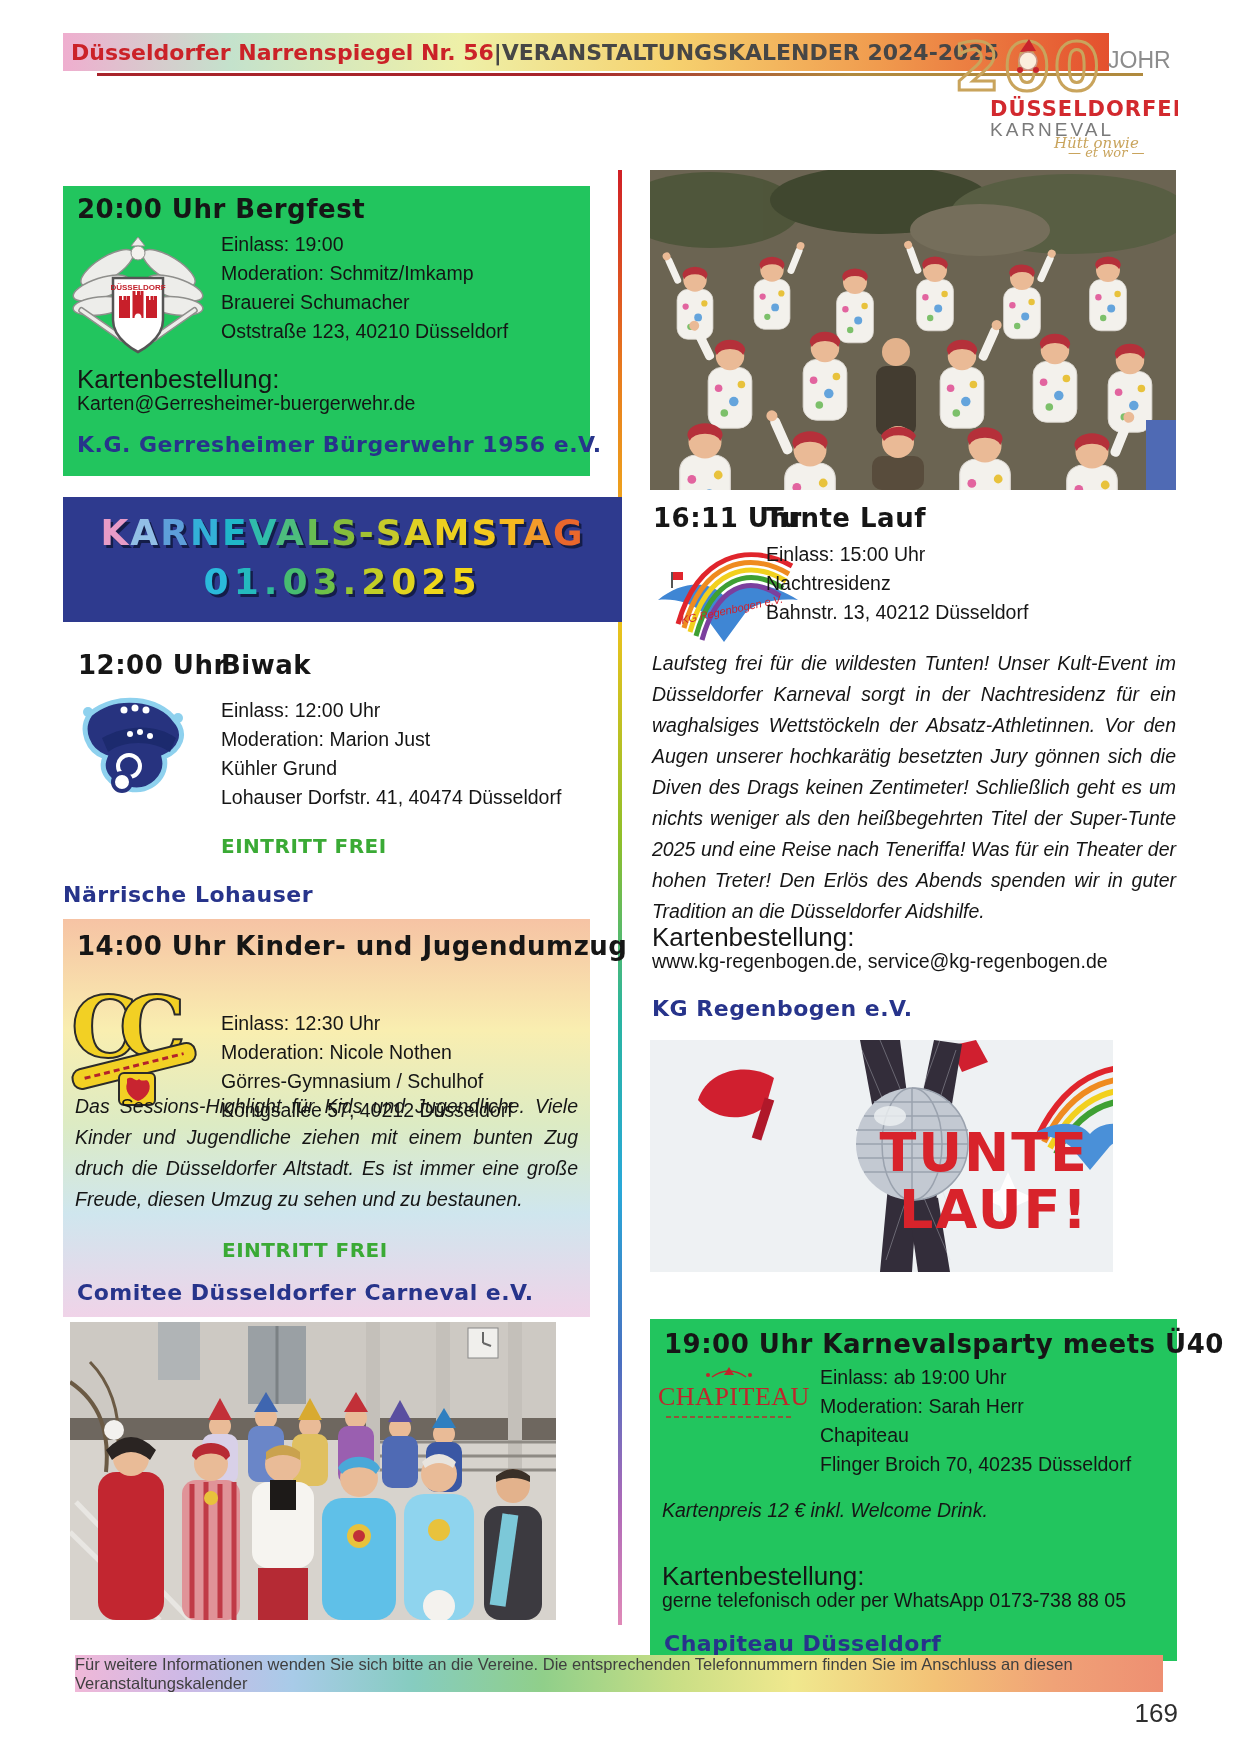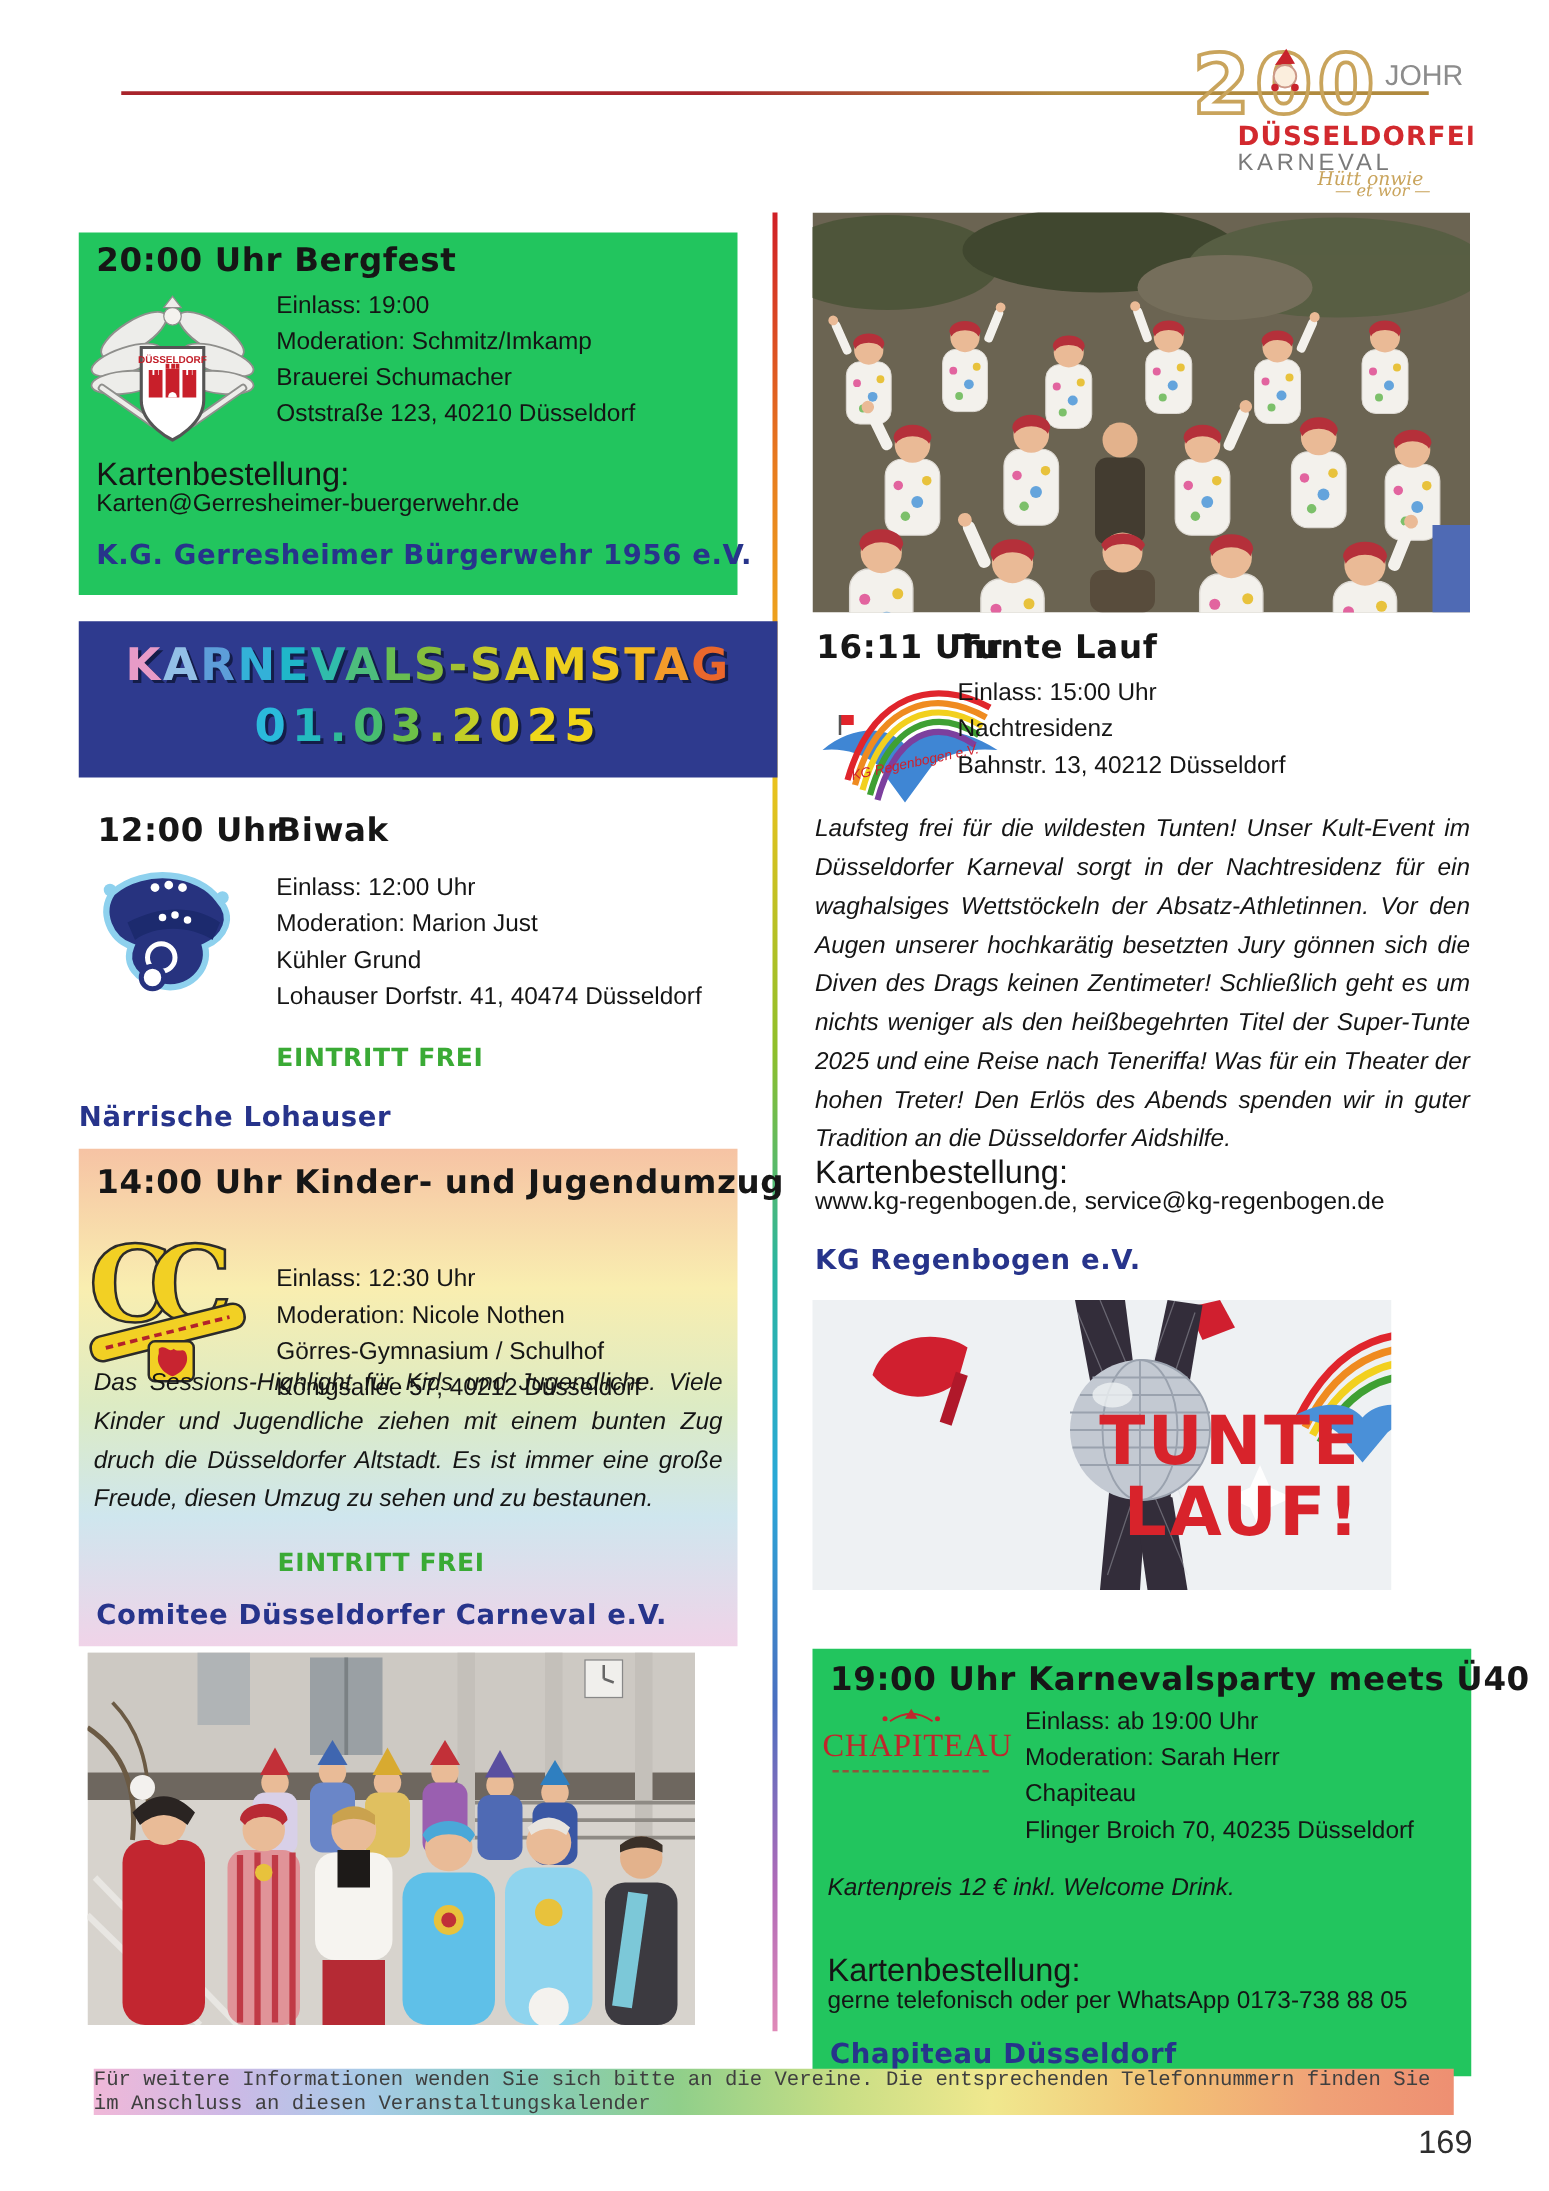--- a/index.html
+++ b/index.html
@@ -27,30 +27,35 @@
   .gbox{background:linear-gradient(180deg,#f6c3a4 0%,#f9eeb0 28%,#dcebc4 52%,#cfe6ee 74%,#f0d3e8 100%);}
   .banner{left:63px;top:497px;width:559px;height:125px;background:#2e3a8e;text-align:center;
     padding-top:11px;box-sizing:border-box;}
   .banner-line{font-family:"DejaVu Sans",sans-serif;font-weight:bold;font-size:36px;letter-spacing:2px;
     line-height:49px;text-shadow:2.5px 2.5px 0 #141d49;white-space:nowrap;}
   .divider{left:618px;top:170px;width:4px;height:1455px;
     background:linear-gradient(180deg,#d01f26 0%,#e87c1e 14%,#f2c21c 30%,#8fbf2a 46%,#2ab5a0 58%,#29a8d8 70%,#4a6fc0 82%,#b06ab8 92%,#e08ab8 100%);}
   .photo{overflow:hidden;}
   .poster-text{font-family:"DejaVu Sans",sans-serif;font-weight:bold;font-size:54px;line-height:57px;
     color:#d8232b;text-align:right;letter-spacing:2px;}
-  .footer-bar{left:75px;top:1655px;width:1088px;height:37px;display:flex;align-items:flex-end;justify-content:center;
-    background:linear-gradient(90deg,#f0b8d8 0%,#cdb9e6 10%,#a8cbe8 20%,#86ccc0 31%,#90cf8a 43%,#c8de85 55%,#f0e88e 66%,#f3c276 79%,#f0a277 90%,#ee8f72 100%);font-family:Liberation Mono, monospace;}
+  .footer-bar{left:75px;top:1655px;width:1088px;height:37px;display:flex;align-items:center;justify-content:center;
+    background:linear-gradient(90deg,#f0b8d8 0%,#cdb9e6 10%,#a8cbe8 20%,#86ccc0 31%,#90cf8a 43%,#c8de85 55%,#f0e88e 66%,#f3c276 79%,#f0a277 90%,#ee8f72 100%);}
   .footer-text{font-size:16.5px;color:#3f3f3f;}
   .pagenum{right:61px;top:1698px;font-size:26px;color:#2e2e2e;}
 </style>
 </head>
 <body>
 
 <div class="page">
 
+  <div class="abs hdr-bar">
+    <span class="hdr-title hdr-red">Düsseldorfer Narrenspiegel Nr. 56</span>
+    <span class="hdr-title hdr-gray"> | </span>
+    <span class="hdr-title hdr-gray">VERANSTALTUNGSKALENDER 2024-2025</span>
+  </div>
   <div class="abs hdr-line"></div>
 
   <svg class="abs" style="left:902px;top:24px;" width="276" height="134" viewBox="0 0 276 134">
     <text x="52" y="66" font-family="DejaVu Sans" font-size="66" font-weight="bold" fill="none" stroke="#c9a45c" stroke-width="3" letter-spacing="4">200</text>
     <path d="M118,28 l9,-13 7,12 Z" fill="#c8242c"></path>
     <circle cx="126" cy="37" r="9" fill="#fbeedd" stroke="#c98" stroke-width="1.5"></circle>
     <circle cx="118" cy="46" r="3" fill="#c8242c"></circle>
     <circle cx="134" cy="46" r="3" fill="#c8242c"></circle>
     <text x="206" y="44" font-family="Liberation Sans" font-size="23" fill="#8c8c8c">JOHR</text>
     <text x="88" y="92" font-family="DejaVu Sans" font-size="21" font-weight="bold" fill="#d2292e" letter-spacing="1">DÜSSELDORFER</text>

